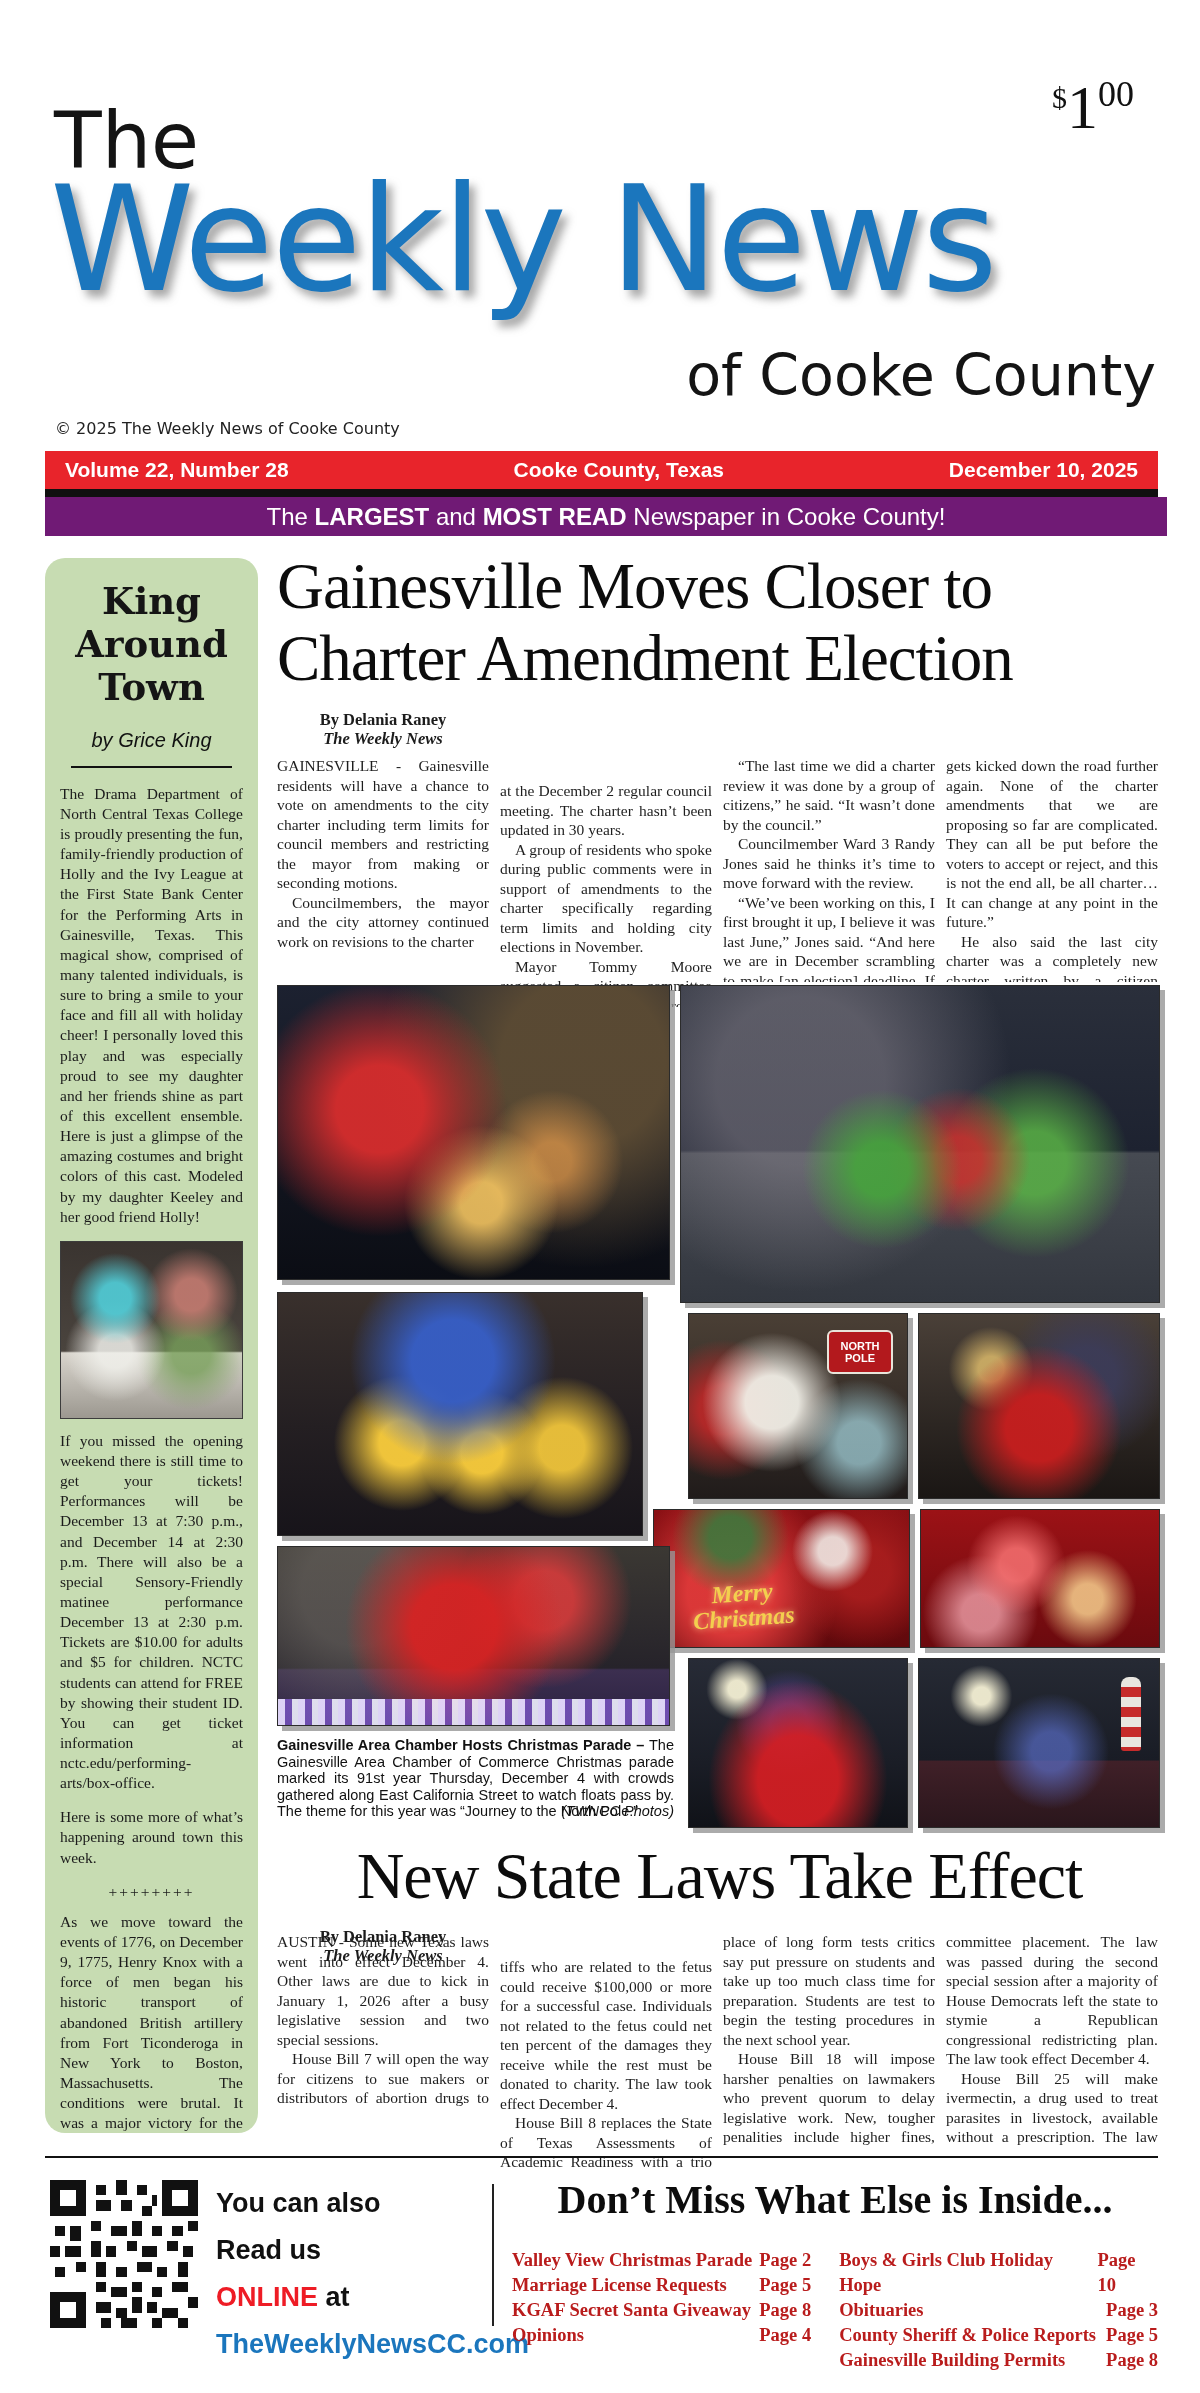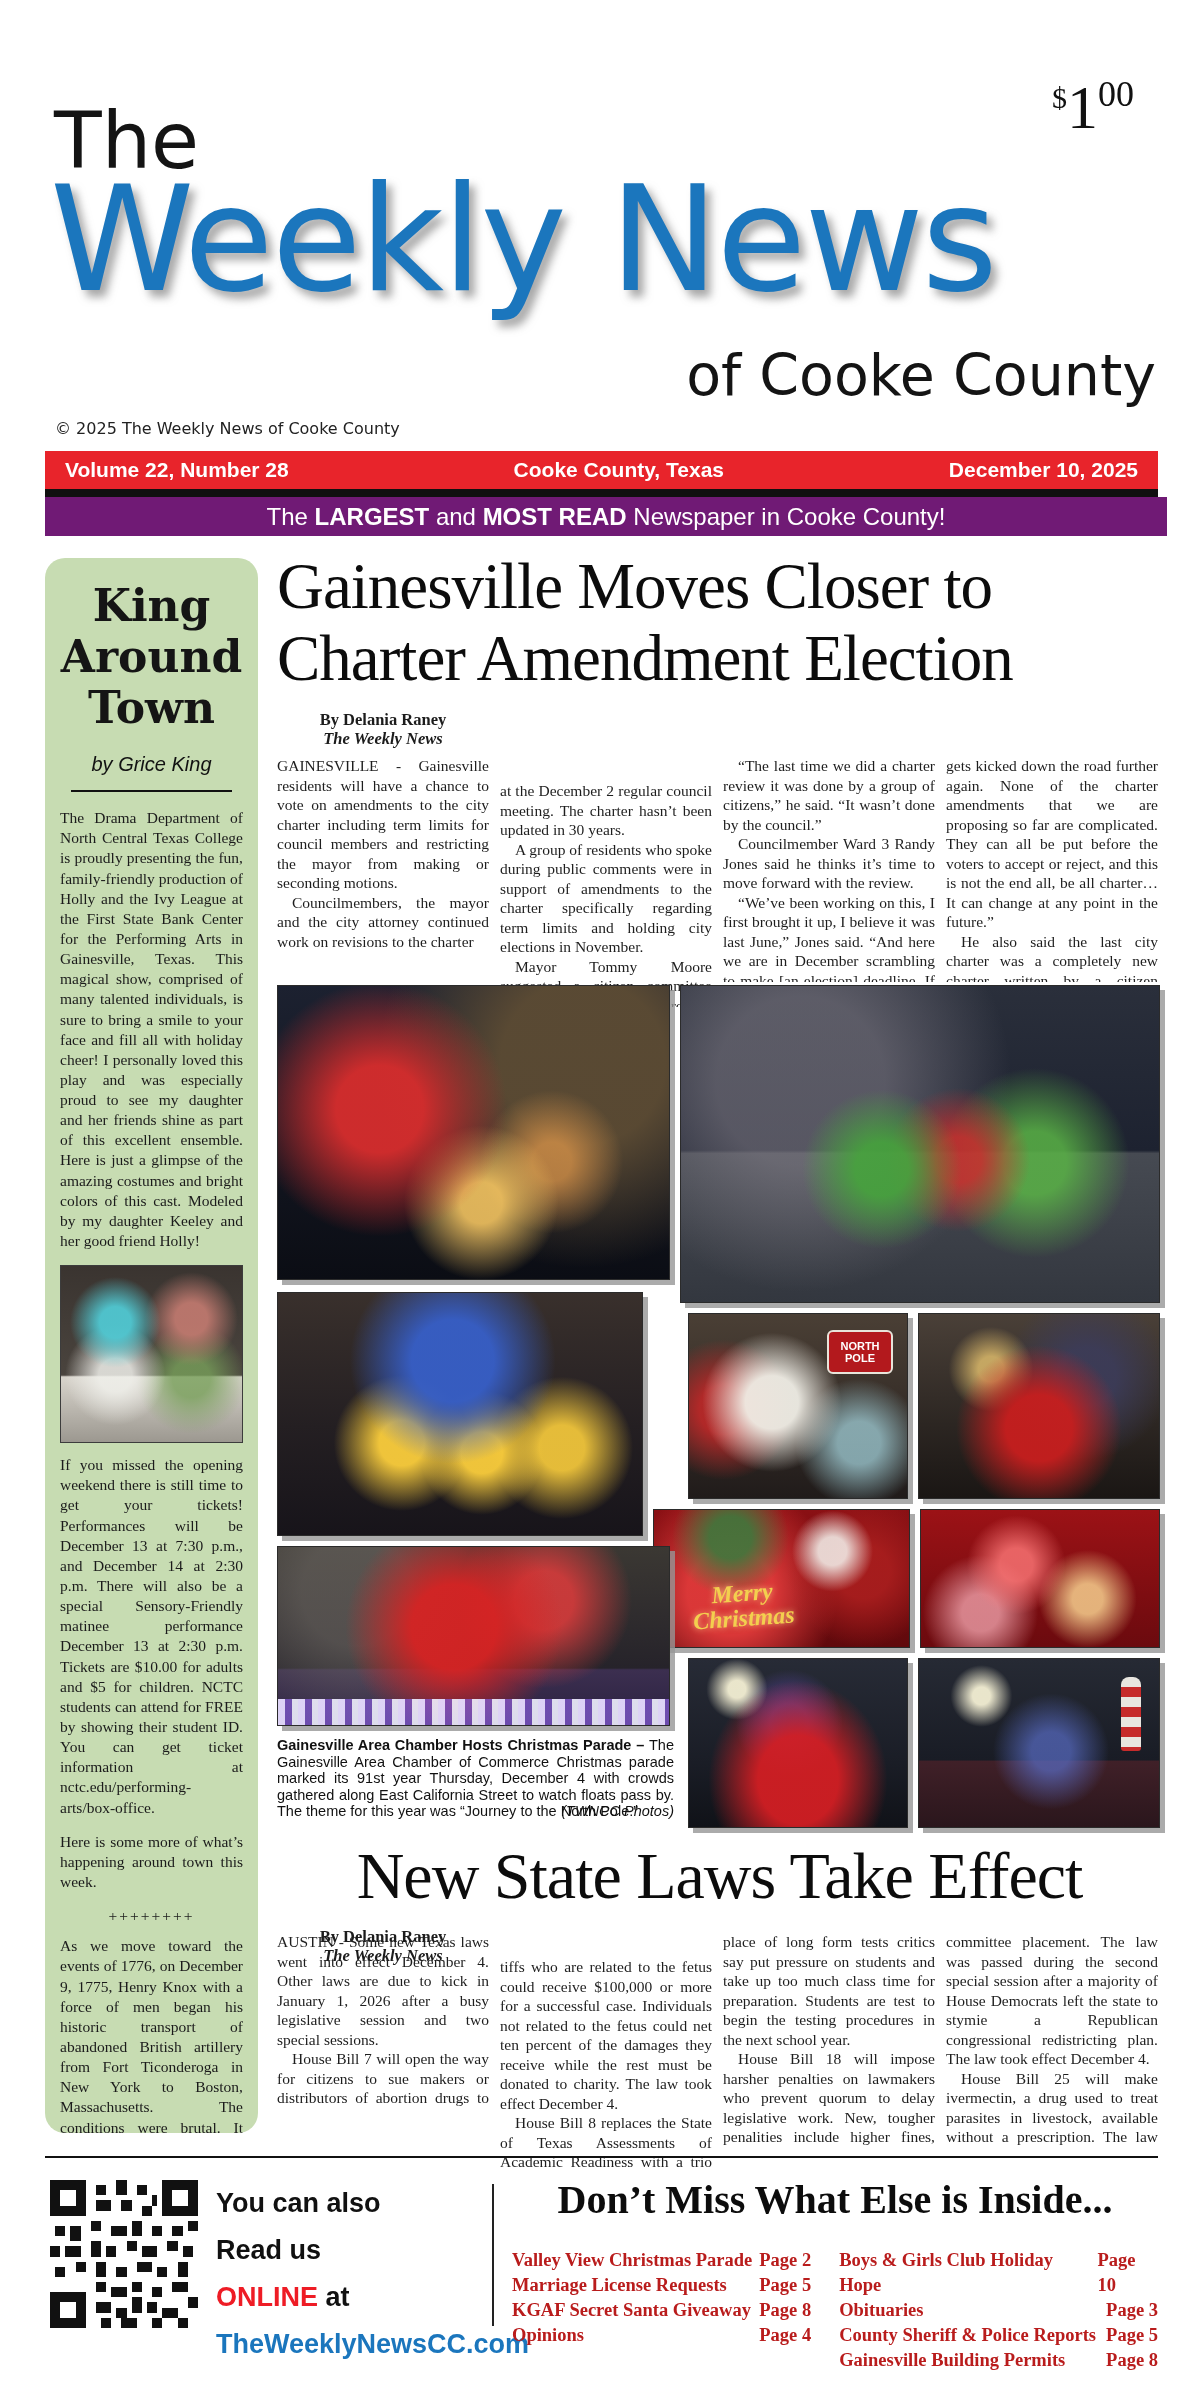--- a/index.html
+++ b/index.html
@@ -23,21 +23,21 @@
           justify-content:space-between;padding:0 20px;box-sizing:border-box;
           font-family:"Liberation Sans",sans-serif;font-weight:bold;font-size:21px;color:#fff;}
   .blackstrip{left:45px;top:489px;width:1113px;height:8px;background:#101010;}
   .bluebar{left:45px;top:497px;width:1122px;height:39px;background:#701a75;display:flex;align-items:center;
            justify-content:center;font-family:"Liberation Sans",sans-serif;font-size:24px;color:#fff;}
   .bluebar b{font-weight:bold;}
 
   
   .greenbox{left:45px;top:558px;width:213px;height:1575px;background:#c7dcb2;border-radius:20px;
             padding:12px 15px;box-sizing:border-box;overflow:hidden;}
-  .king-title{font-family:"DejaVu Serif",serif;font-weight:bold;font-size:44px;line-height:1.16;
+  .king-title{font-family:"DejaVu Serif",serif;font-weight:bold;font-size:37px;line-height:1.16;
               text-align:center;color:#151515;margin-top:10px;}
   .king-by{font-family:"Liberation Sans",sans-serif;font-style:italic;font-size:20px;text-align:center;
            margin:20px 0 14px;color:#111;}
   .king-rule{border:0;border-top:2px solid #111;width:88%;margin:0 auto 16px;}
   .gb p{font-size:15.5px;line-height:1.3;text-align:justify;margin:0 0 14px;color:#1b1b1b;}
   .gb .plus{text-align:center;letter-spacing:2px;margin:4px 0 10px;}
   .photo-holly{width:100%;height:178px;border:1px solid #3c3c3c;box-sizing:border-box;margin:2px 0 12px;
     background:
       radial-gradient(circle at 30% 32%,rgba(80,200,210,.95) 0 9%,transparent 26%),
       radial-gradient(circle at 72% 30%,rgba(190,120,110,.95) 0 9%,transparent 26%),

